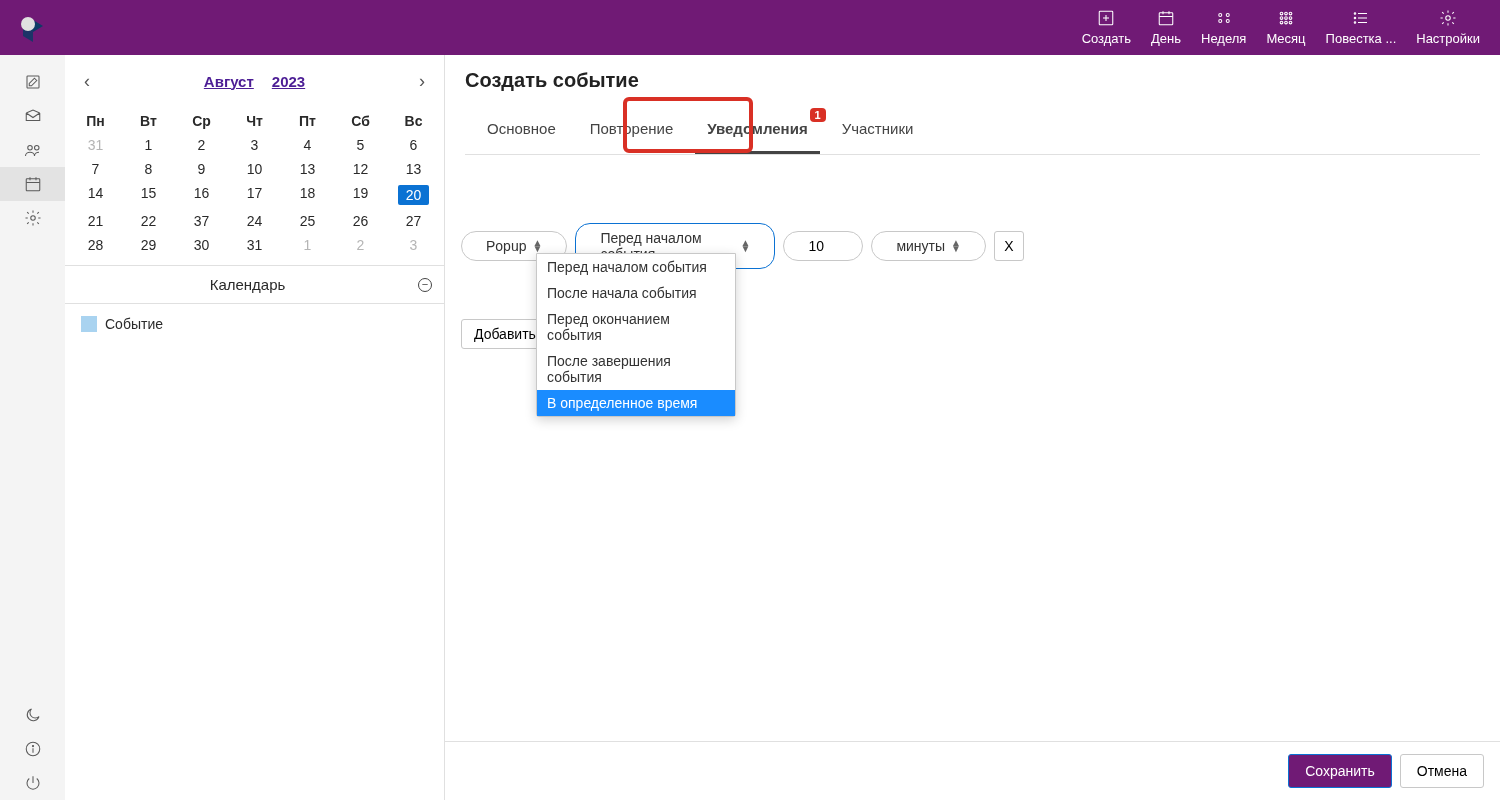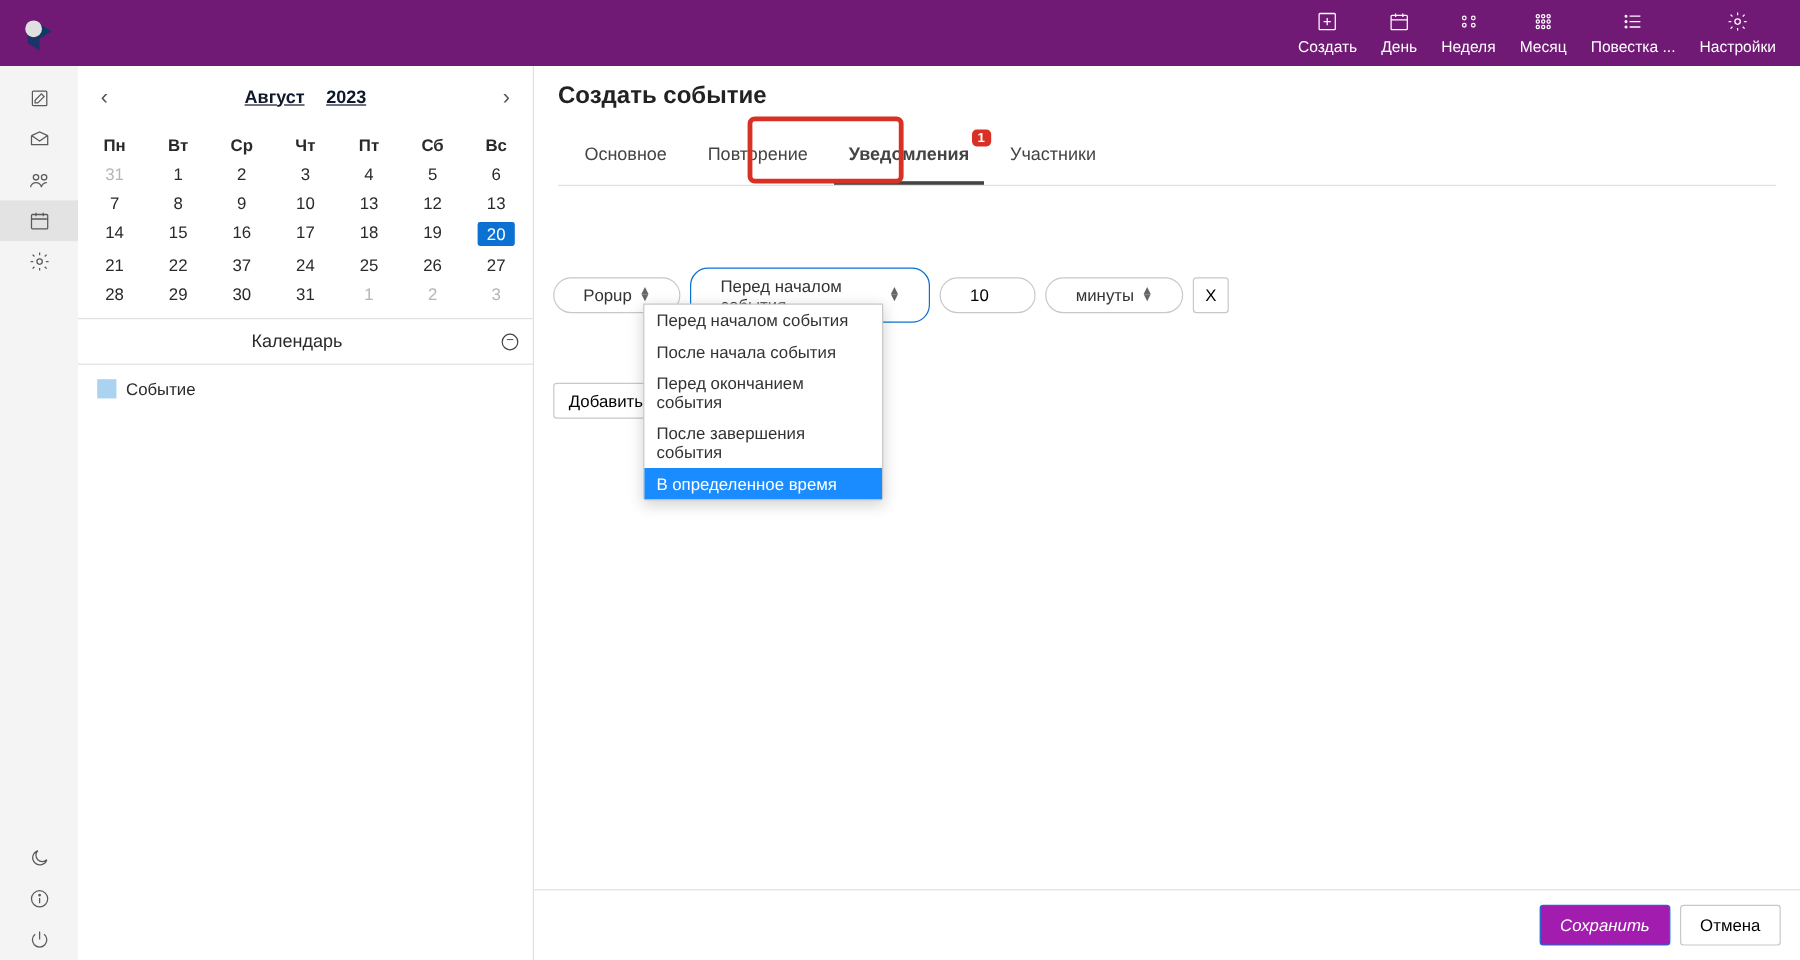--- a/index.html
+++ b/index.html
@@ -16,21 +16,21 @@
 .body { display: flex; height: calc(800px - 55px); }
 .railbar { width: 65px; background: #f4f4f4; display: flex; flex-direction: column; align-items: center; padding-top: 10px; }
 .railbar .spacer { flex: 1; }
 .rail-item { width: 65px; height: 34px; display: flex; align-items: center; justify-content: center; cursor: pointer; }
 .rail-item.active { background: #e3e3e3; }
 .rail-item svg { width: 18px; height: 18px; stroke: #5a5a5a; fill: none; stroke-width: 1.4; }
 
 .sidebar { width: 380px; border-right: 1px solid #e0e0e0; display: flex; flex-direction: column; }
 .cal-nav { display: flex; align-items: center; justify-content: space-between; padding: 14px 10px 4px; }
 .cal-nav .nav-btn { width: 24px; height: 24px; display: flex; align-items: center; justify-content: center; cursor: pointer; color: #555; font-size: 18px; }
-.cal-title { display: flex; gap: 18px; font-size: 15px; font-weight: 600; color: #0f172a; }
+.cal-title { display: flex; gap: 18px; font-size: 15px; font-weight: 600; color: #4c1d95; }
 .cal-title span { text-decoration: underline; cursor: pointer; }
 .cal-grid { padding: 12px 4px 8px; }
 .cal-row { display: flex; }
 .cal-cell { flex: 1; text-align: center; font-size: 14px; color: #2a2a2a; padding: 4px 0; cursor: pointer; }
 .cal-head .cal-cell { font-weight: 700; cursor: default; font-size: 14px; }
 .cal-cell.muted { color: #b5b5b5; }
 .cal-cell.selected span { background: #0b72d3; color: #fff; border-radius: 2px; padding: 2px 8px; display: inline-block; }
 .section-h { border-top: 1px solid #e0e0e0; border-bottom: 1px solid #e0e0e0; padding: 10px 12px; display: flex; align-items: center; justify-content: space-between; }
 .section-h .title { font-size: 15px; color: #2a2a2a; flex: 1; text-align: center; }
 .section-h .minus-icon { width: 14px; height: 14px; border: 1px solid #444; border-radius: 50%; font-size: 11px; line-height: 11px; text-align: center; color: #444; cursor: pointer; }
@@ -55,21 +55,21 @@
 .sort-icon { font-size: 10px; color: #666; display: inline-block; line-height: 6px; }
 .x-btn { border: 1px solid #c8c8c8; border-radius: 3px; width: 30px; height: 30px; display: flex; align-items: center; justify-content: center; font-size: 14px; cursor: pointer; background: #fff; }
 .add-btn { border: 1px solid #c8c8c8; border-radius: 3px; padding: 6px 12px; font-size: 14px; cursor: pointer; margin: 0 16px; background: #fff; display: inline-block; }
 
 .dropdown { position: absolute; top: 46px; left: 91px; width: 200px; background: #fff; border: 1px solid #c8c8c8; border-radius: 0 0 3px 3px; box-shadow: 0 3px 12px rgba(0,0,0,0.18); z-index: 10; }
 .dropdown .opt { padding: 5px 10px; font-size: 14px; color: #333; cursor: pointer; }
 .dropdown .opt.highlight { background: #1a8cff; color: #fff; }
 
 .footer { border-top: 1px solid #e0e0e0; padding: 12px 16px; display: flex; justify-content: flex-end; gap: 8px; }
 .btn { border-radius: 3px; padding: 8px 16px; font-size: 14px; cursor: pointer; border: 1px solid #c8c8c8; background: #fff; }
-.btn.primary { background: #a21caf; color: #fff; border-color: #0b72d3; font-style: italic; }
+.btn.primary { background: #701a75; color: #fff; border-color: #0b72d3; }
 </style>
 </head>
 <body>
 
 <div class="topbar">
   <div class="logo">
     <div class="logo-shape">
       <svg viewBox="0 0 28 28">
           <polygon points="4,10 14,4 24,10 14,16" fill="#0e3a66"></polygon>
           <polygon points="4,10 14,16 14,26 4,20" fill="#0e3a66" opacity="0.85"></polygon>

